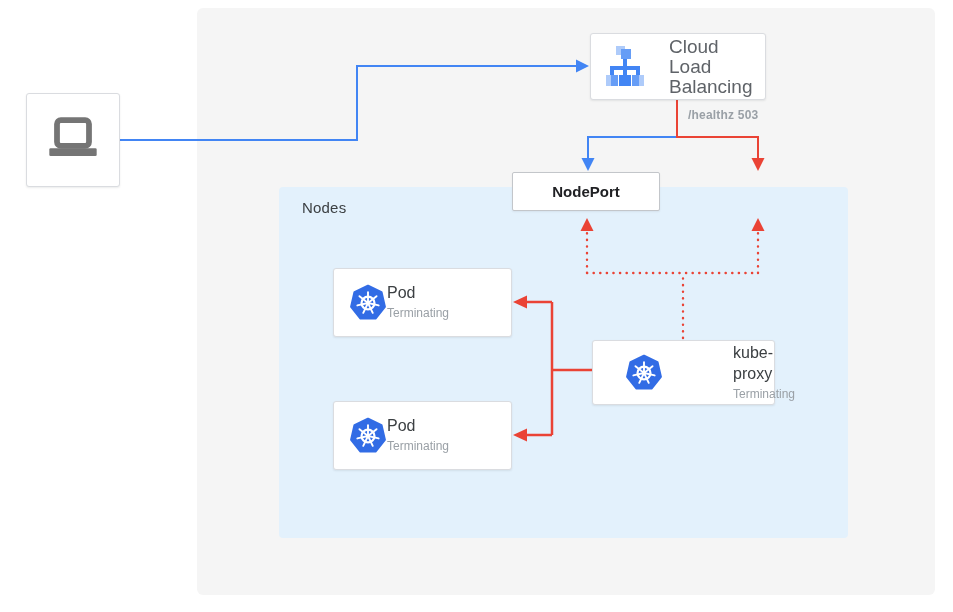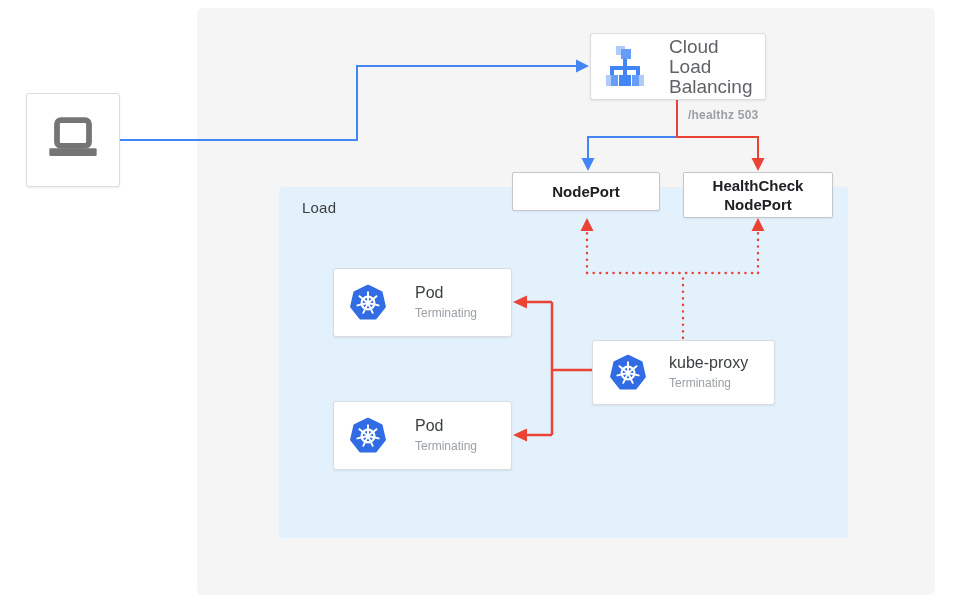--- a/index.html
+++ b/index.html
@@ -35,44 +35,44 @@
     display:flex;align-items:center;justify-content:center;text-align:center;
     font-weight:bold;font-size:15px;color:#202124;line-height:19px;box-sizing:border-box;
     box-shadow:0 1px 2px rgba(60,64,67,.08);
   }
   .nodeport-box{left:512px;top:172px;width:148px;height:39px;}
   .hc-box{left:683px;top:172px;width:150px;height:46px;padding:2px 8px;}
 
   .pod-box{width:179px;height:69px;padding-left:15px;}
   .pod1{left:333px;top:268px;}
   .pod2{left:333px;top:401px;}
-  .kp-box{left:592px;top:340px;width:183px;height:65px;padding-left:16px;}
+  .kp-box{left:592px;top:340px;width:183px;height:65px;padding-left:32px;gap:48px;}
 
-  .entity-text{margin-left:28px;}
+  .entity-text{}
   .kp-box .entity-text{margin-left:22px;}
   .entity-title{font-size:16px;color:#3c4043;line-height:21px;}
   .entity-sub{font-size:12px;color:#9aa0a6;line-height:20px;}
 
   .healthz-label{
     position:absolute;left:688px;top:108px;
     font-size:12px;font-weight:bold;color:#9aa0a6;letter-spacing:.2px;
   }
 
   .wires{position:absolute;left:0;top:0;width:953px;height:612px;pointer-events:none;}
   .icon{flex:0 0 auto;display:block;}
 </style>
 </head>
 <body>
 
 <div id="stage">
 
   <div class="panel"></div>
 
   <div class="nodes-group">
-    <div class="nodes-label">Load</div>
+    <div class="nodes-label">Nodes</div>
   </div>
 
   <svg class="wires" viewBox="0 0 953 612">
 
     <path d="M120 140 H357 V66 H577" fill="none" stroke="#4285f4" stroke-width="2"></path>
     <polygon points="589,66 576,59.5 576,72.5" fill="#4285f4"></polygon>
 
     <path d="M677 137 H588 V159" fill="none" stroke="#4285f4" stroke-width="2"></path>
     <polygon points="588,171 581.5,158 594.5,158" fill="#4285f4"></polygon>
 
@@ -112,23 +112,20 @@
     </svg>
     <div class="clb-text">Cloud Load Balancing</div>
   </div>
 
   <div class="healthz-label">/healthz 503</div>
 
   <div class="port-box nodeport-box">
     <span>NodePort</span>
   </div>
 
-  <div class="port-box hc-box">
-    <span>HealthCheck NodePort</span>
-  </div>
 
   <div class="card pod-box pod1">
     <svg class="icon" width="38" height="38" viewBox="0 0 40 40">
       <polygon points="20,2 34.1,8.8 37.6,24 27.8,36.2 12.2,36.2 2.4,24 5.9,8.8" fill="#326ce5" stroke="#326ce5" stroke-width="2.5" stroke-linejoin="round"></polygon>
       <g stroke="#ffffff" stroke-width="2" stroke-linecap="round">
         <line x1="20" y1="20" x2="20" y2="8.5"></line>
         <line x1="20" y1="20" x2="28.99" y2="12.83"></line>
         <line x1="20" y1="20" x2="31.21" y2="22.56"></line>
         <line x1="20" y1="20" x2="24.99" y2="30.36"></line>
         <line x1="20" y1="20" x2="15.01" y2="30.36"></line>

